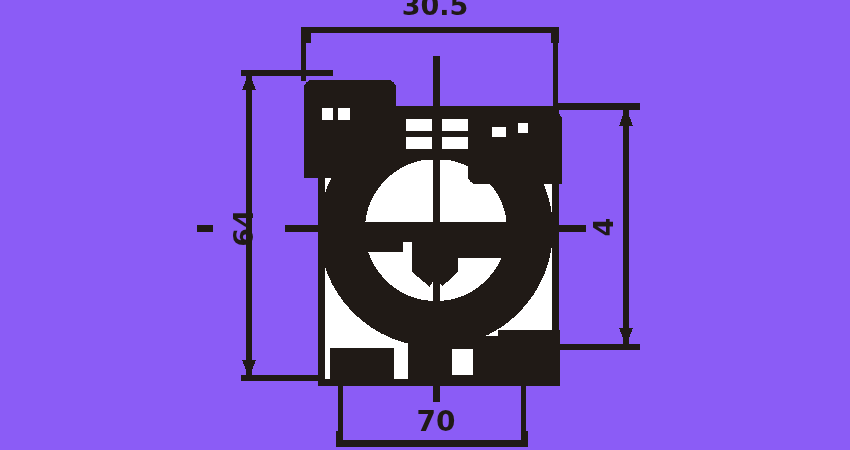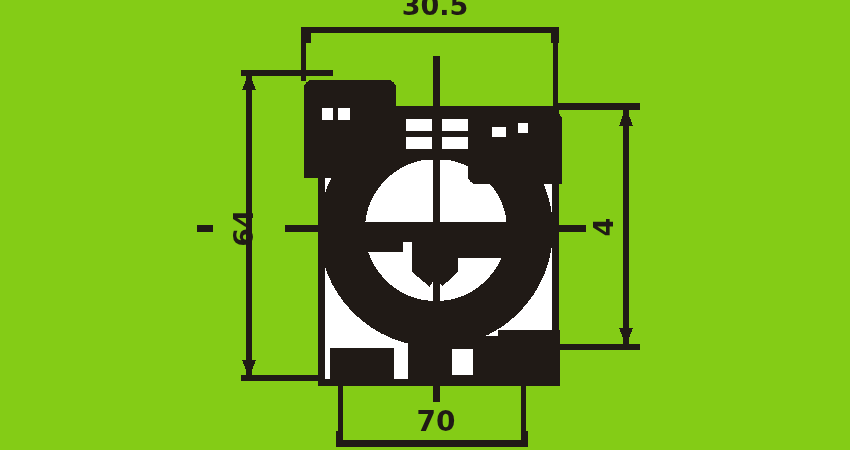--- a/index.html
+++ b/index.html
@@ -1,16 +1,16 @@
 <!DOCTYPE html>
 <html><head>
 <meta charset="utf-8">
 <style>
   html,body{margin:0;padding:0;background:#ffffff;}
-  .stage{position:relative;width:850px;height:450px;background:#84cc16;overflow:hidden;
+  .stage{position:relative;width:850px;height:450px;background:#8b5cf6;overflow:hidden;
          font-family:"DejaVu Sans", sans-serif;}
   svg{display:block;shape-rendering:crispEdges;}
   .ink{fill:#201a16;}
   .paper{fill:#ffffff;}
   .outline{fill:none;stroke:#201a16;stroke-width:7;}
   .ring{fill:none;stroke:#201a16;stroke-width:46;}
   text{fill:#201a16;font-weight:bold;font-family:"DejaVu Sans", sans-serif;}
   .dim-lg{font-size:27px;}
   .dim-md{font-size:28px;}
 </style>

